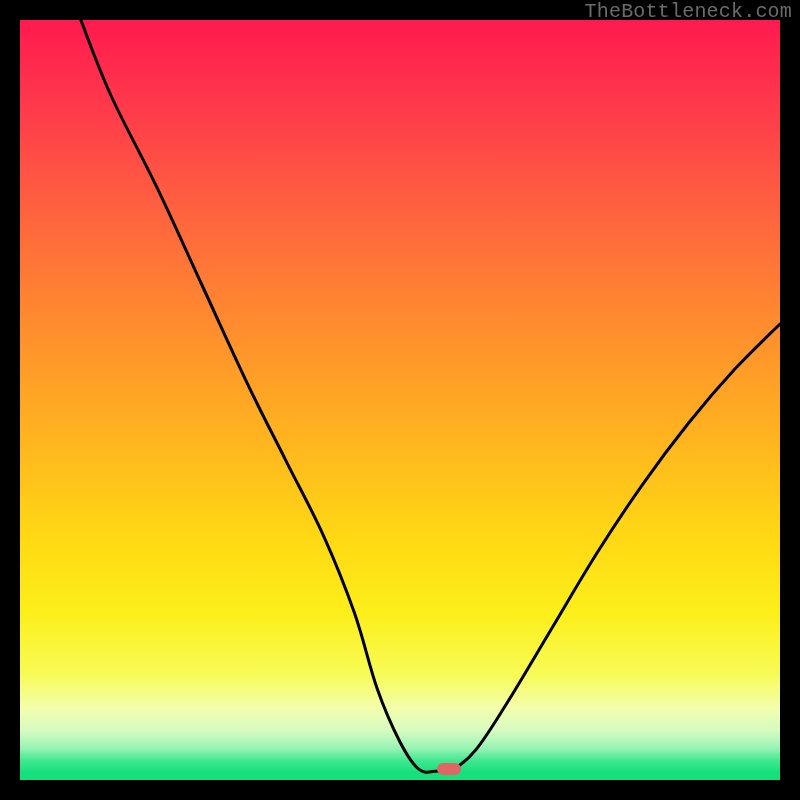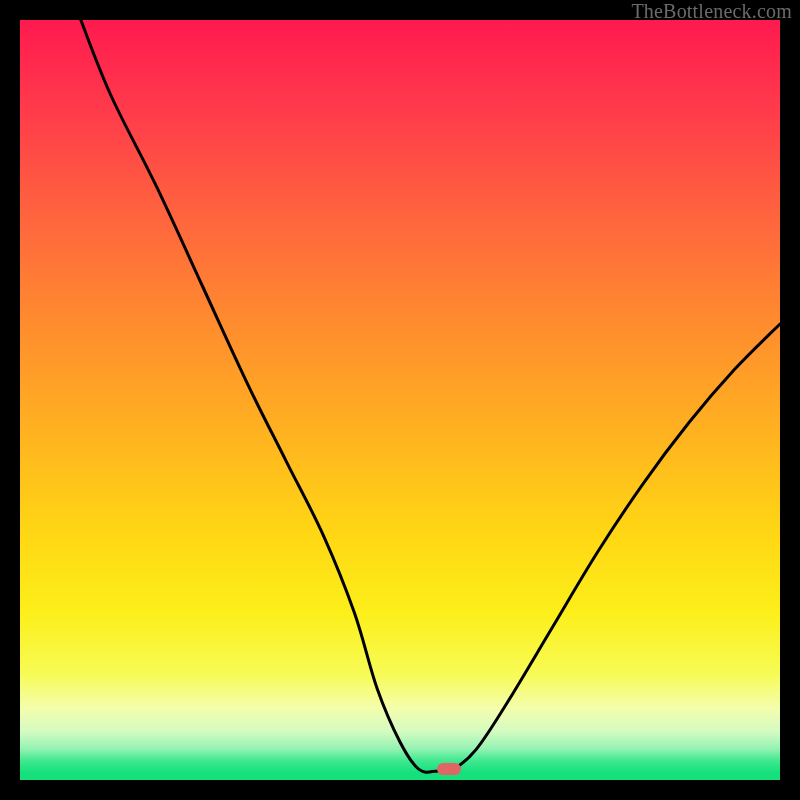--- a/index.html
+++ b/index.html
@@ -44,21 +44,21 @@
     position: absolute;
     width: 24px;
     height: 12px;
     border-radius: 6px;
     transform: translate(-50%, -50%);
   }
   .watermark {
     position: absolute;
     top: 0;
     right: 8px;
-    font-family: Liberation Serif, serif;
+    font-family: Liberation Mono, monospace;
     font-size: 20px;
     font-weight: 500;
     color: #6b6b6b;
     letter-spacing: 0.2px;
   }
 </style>
 </head>
 <body>
 
 <div class="frame">

